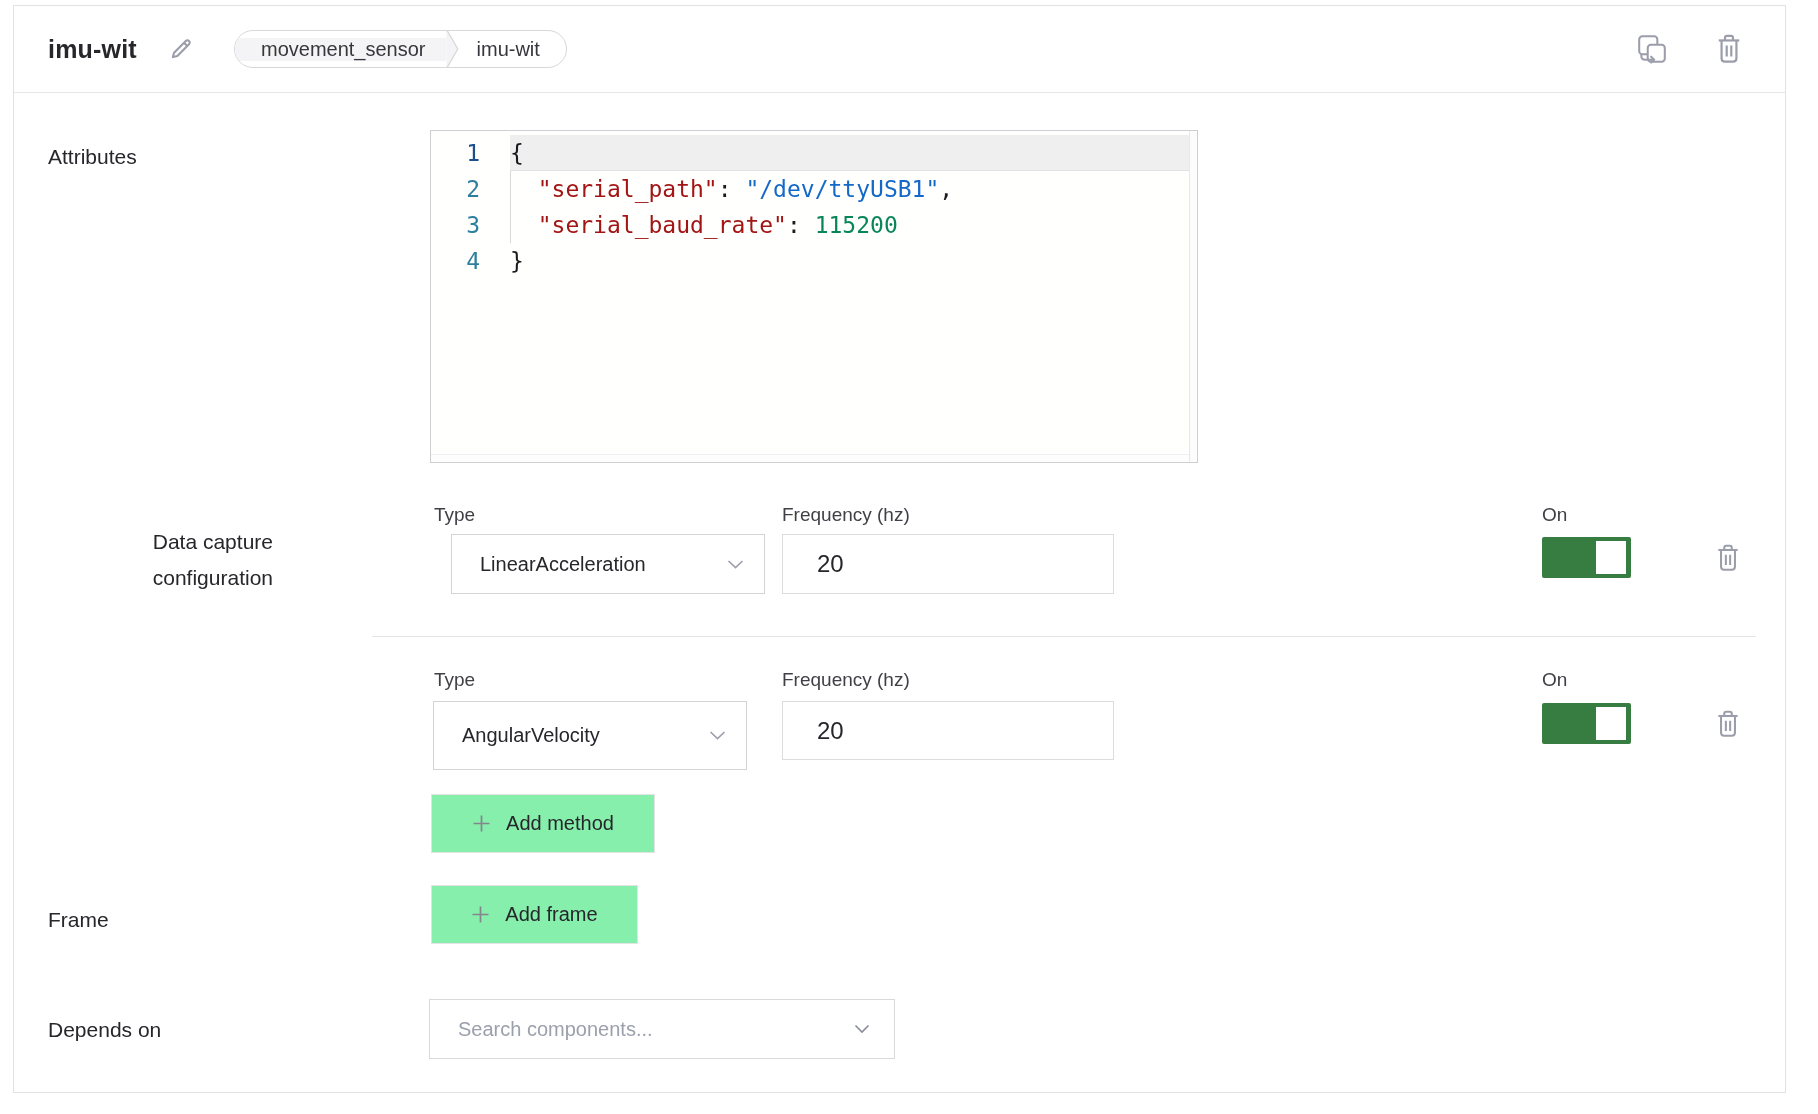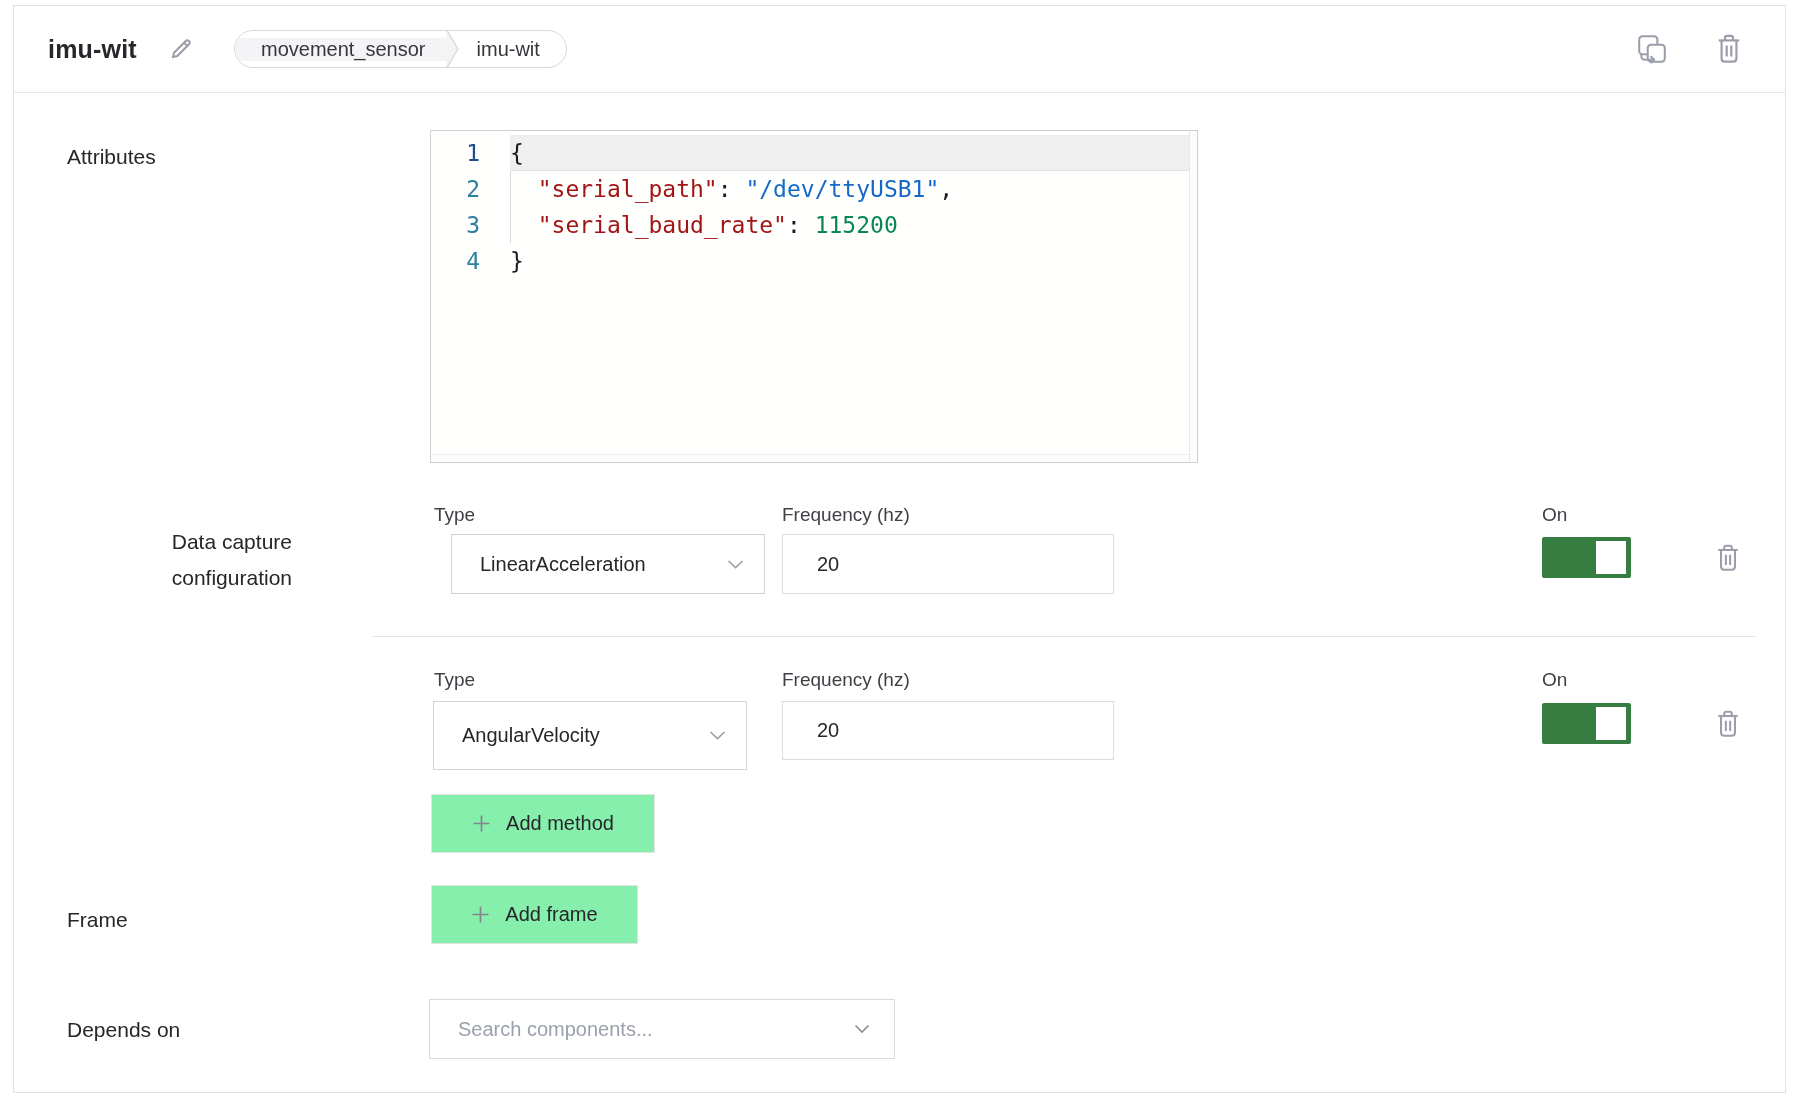--- a/index.html
+++ b/index.html
@@ -22,21 +22,21 @@
   .pill-seg1 { display:flex; align-items:center; padding:0 20px 0 26px; background:#f4f4f6;
                color:#36363c; font-size:20px; }
   .pill-sep { display:block; height:38px; margin-top:-1px; }
   .pill-seg2 { display:flex; align-items:center; padding:0 26px 0 16px; color:#36363c; font-size:20px; }
   .hdr-icon-btn { position:absolute; top:50%; transform:translateY(-50%); width:36px; height:36px;
                   display:flex; align-items:center; justify-content:center; background:none; border:none; cursor:pointer; }
   .hdr-icon-dup { left:1620px; }
   .hdr-icon-trash { left:1697px; }
 
   
-  .sec-label { position:absolute; left:34px; font-size:21px; color:#26262b; line-height:36px;margin-left:19px; }
+  .sec-label { position:absolute; left:34px; font-size:21px; color:#26262b; line-height:36px; }
 
   
   .editor { position:absolute; left:416px; top:124px; width:768px; height:333px;
             border:1px solid #cfcfd3; background:#fffffe;
             font-family:"DejaVu Sans Mono", monospace; font-size:23px; }
   .active-line { position:absolute; left:79px; right:8px; top:4px; height:36px;
                  background:#efeff0; border-bottom:1px solid #e2e2e4; }
   .gutter { position:absolute; left:0; top:4px; width:79px; }
   .gutter .ln { height:36px; line-height:36px; text-align:right; padding-right:30px;
                 color:var(--line-number,#2e7f9e); }
@@ -49,21 +49,21 @@
   .indent-guide { position:absolute; left:79px; top:40px; height:72px; width:1px; background:#d9d9db; }
   .vscroll { position:absolute; right:0; top:0; bottom:0; width:8px; background:#fcfcfd; border-left:1px solid #e8e8ea; }
   .hscroll { position:absolute; left:0; right:8px; bottom:0; height:8px; background:#fdfdfe; border-top:1px solid #efeff1; }
 
   
   .f-label { position:absolute; font-size:19px; color:#3f3f46; }
   .select-box { position:absolute; width:314px; height:60px; border:1px solid #d4d4d8; background:#fff;
                 display:flex; align-items:center; padding:0 20px 0 28px; cursor:pointer; }
   .select-box .sel-text { font-size:20px; color:#26262b; flex:1; }
   .text-input { position:absolute; width:332px; height:60px; border:1px solid #dcdcdf; background:#fff;
-                font-family:"Liberation Sans", sans-serif; font-size:20px; color:#26262b; padding:0 0 0 34px; }
+                font-family:"Liberation Sans", sans-serif; font-size:24px; color:#26262b; padding:0 0 0 34px; }
 
   .toggle { position:absolute; width:89px; height:41px; background:var(--toggle-on,#377d42);
             border-radius:2px; cursor:pointer; }
   .toggle .knob { position:absolute; top:4px; bottom:4px; right:5px; width:30px; background:#fff; }
 
   .row-trash-btn { position:absolute; width:34px; height:36px; display:flex; align-items:center; justify-content:center;
                    background:none; border:none; cursor:pointer; }
 
   .divider { position:absolute; left:358px; top:630px; width:1384px; height:1px; background:#e5e5e8; }
 

